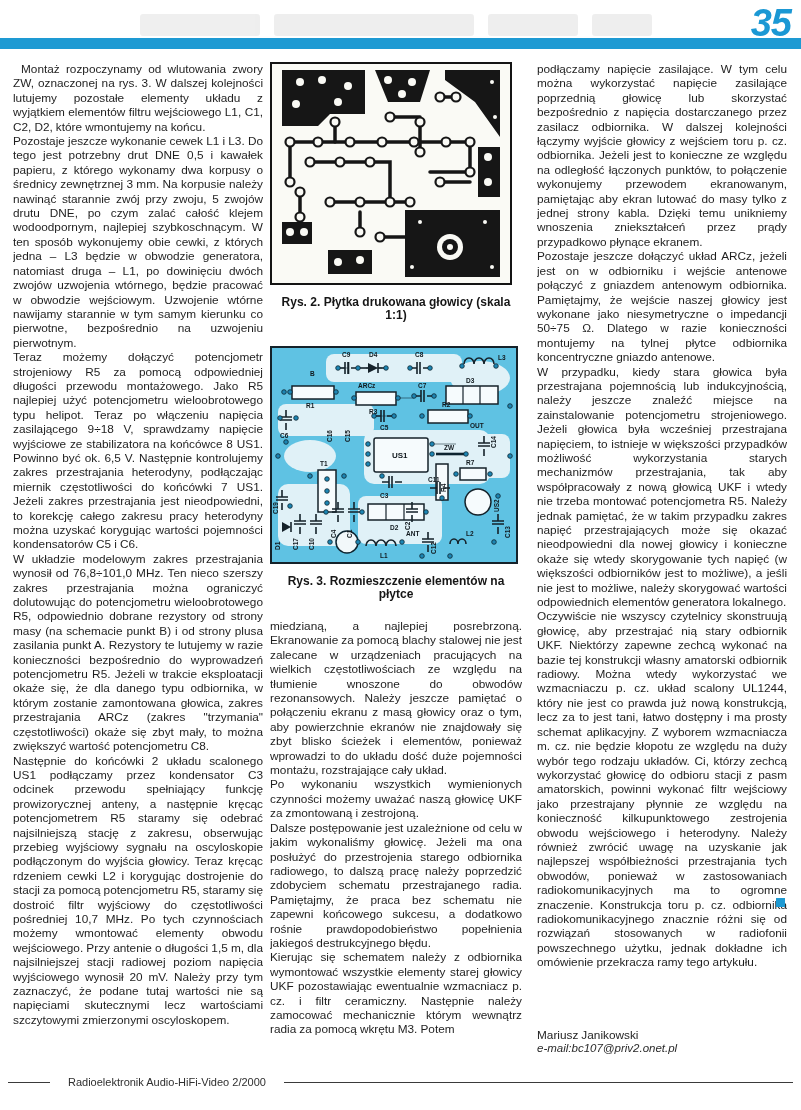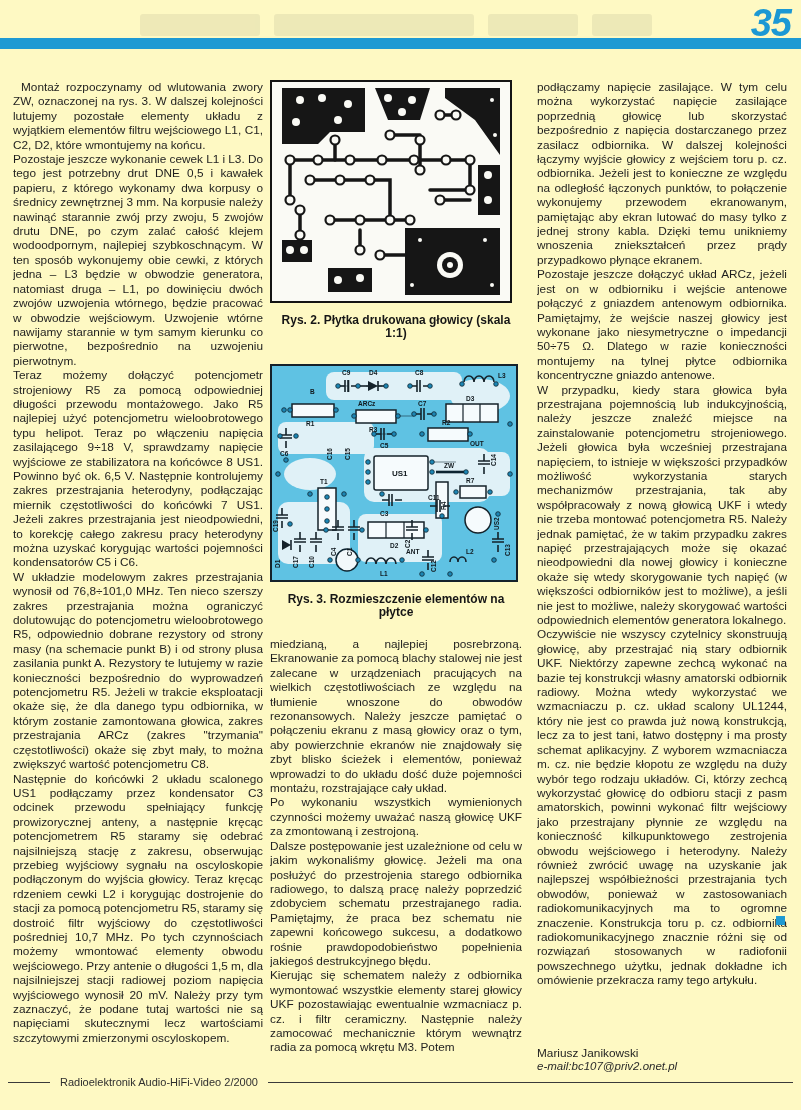--- a/index.html
+++ b/index.html
@@ -1,36 +1,36 @@
 <!DOCTYPE html>
 <html lang="pl"><head>
 <meta charset="utf-8">
 <style>
   html,body{margin:0;padding:0;}
   body{background:#c9c7c2;}
   .page{
     position:relative; width:801px; height:1110px; margin:0 auto;
-    background:#fef9c3; overflow:hidden;
+    background:#ffffff; overflow:hidden;
     font-family:"Liberation Sans", sans-serif; color:#1e1e1e;
   }
   
   .bleed{position:absolute;top:14px;left:140px;width:520px;height:22px;display:flex;gap:14px;opacity:.07;}
   .bleed span{background:#222;border-radius:3px;height:100%;}
   .bleed span:nth-child(1){width:120px}
   .bleed span:nth-child(2){width:200px}
   .bleed span:nth-child(3){width:90px}
   .bleed span:nth-child(4){width:60px}
   .page-number{
     position:absolute; top:2px; right:10px;
     font-size:38px; font-weight:bold; font-style:italic;
     color:#1b98d4; letter-spacing:-1px;
   }
   .header-bar{position:absolute; top:38px; left:0; width:801px; height:11px; background:#1e9ad3;}
   
-  .col{position:absolute; top:62px; width:250px; height:1014px; overflow:hidden;margin-top:18px;}
+  .col{position:absolute; top:62px; width:250px; height:1014px; overflow:hidden;}
   .col-1{left:13px;}
   .col-2{left:270px; width:252px;}
   .col-3{left:537px;}
   .body-text p{
     margin:0; font-size:11.8px; line-height:14.4px; text-align:justify;
     hyphens:auto; -webkit-hyphens:auto; word-spacing:-0.2px;
   }
   .body-text p.first{text-indent:8px;}
   
   .figure{margin:0;}
@@ -48,21 +48,21 @@
   .end-marker{
     position:absolute; right:2px; top:836px; width:9px; height:9px;
     background:#1e9ad3;
   }
   .author-block{position:absolute; left:0; top:966px; width:250px;}
   .author-name{font-size:13.5px; font-weight:normal; margin:0 0 8px 0;}
   .author-email{font-size:11.5px; font-style:italic; color:#2a2a2a;}
   
   .footer{
     position:absolute; left:8px; right:8px; top:1076px;
-    display:flex; align-items:center; gap:10px;text-align:right;
+    display:flex; align-items:center; gap:18px;text-align:right;
   }
   .footer .rule{border-top:1.3px solid #3a3a3a; height:0;}
   .footer .rule-left{width:42px;}
   .footer .rule-right{flex:1;}
   .footer .footer-text{font-size:11px; color:#2f2f2f; white-space:nowrap;}
 </style>
 </head>
 <body>
 
 <div class="page">

